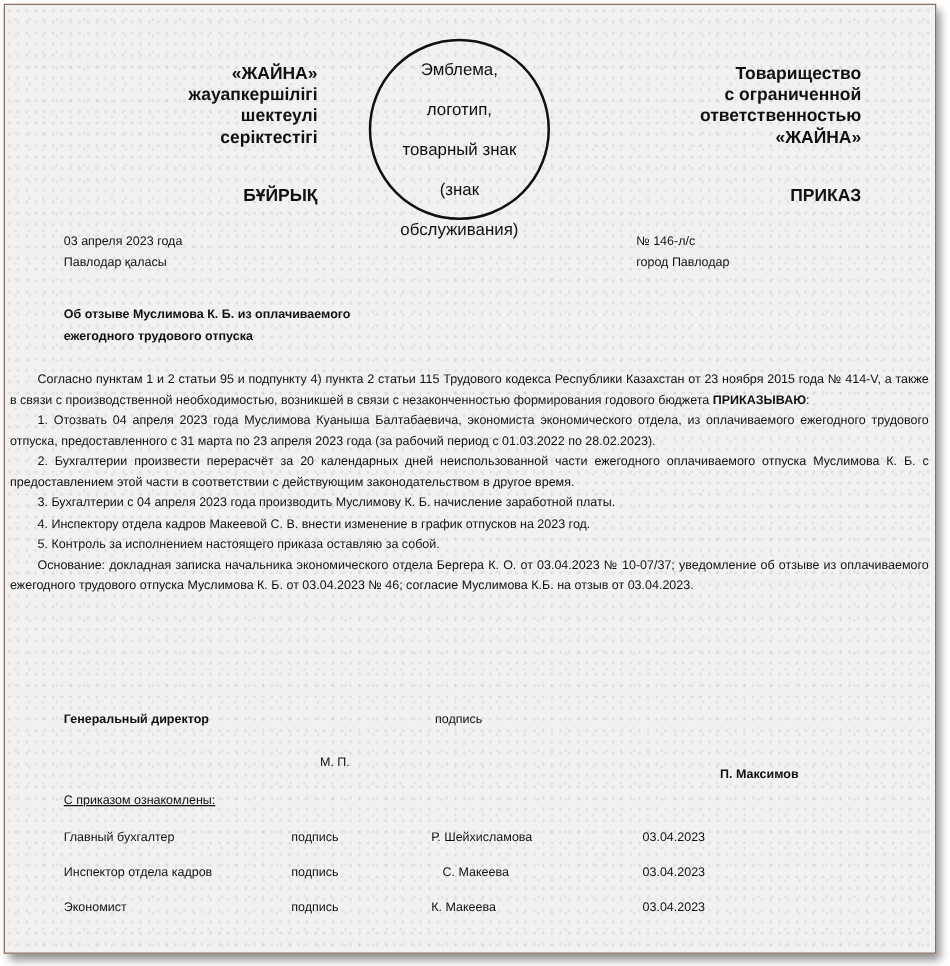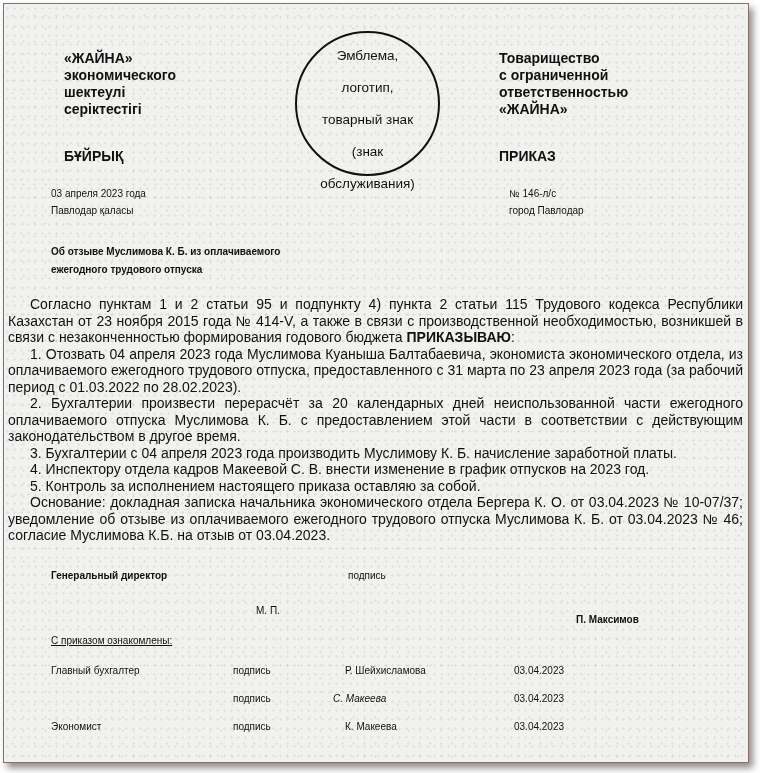--- a/index.html
+++ b/index.html
@@ -12,42 +12,42 @@
     background: #f1f1ef;
     border: 1.5px solid #8a6f64;
     box-shadow: 4px 5px 7px rgba(0,0,0,0.45);
     background-image:
       radial-gradient(rgba(150,150,150,0.18) 1px, transparent 1.2px),
       radial-gradient(rgba(120,120,120,0.12) 1px, transparent 1.3px);
     background-size: 7px 9px, 11px 13px;
     background-position: 0 0, 3px 5px;
   }
   .abs { position: absolute; }
-  .center { text-align: left; }
+  .center { text-align: right; }
   .bold { font-weight: bold; }
   .hdr { font-size: 14px; line-height: 17px; font-weight: bold; }
   .emblem {
     position: absolute; left: 291px; top: 27px; width: 145px; height: 145px;
     border: 2px solid #111; border-radius: 50%; box-sizing: border-box;
     display: flex; align-items: center; justify-content: center; text-align: center;
     font-size: 13.5px; line-height: 16px;
   }
   .emblem div { width: 130px; margin-top: 16px; }
   .t14 { font-size: 10px; line-height: 17px; }
-  .body-text { position: absolute; left: 47px; width: 698px; font-size: 14px; line-height: 16.5px; text-align: justify; }
+  .body-text { position: absolute; left: 47px; width: 698px; font-size: 10px; line-height: 16.5px; text-align: justify; }
   .para { margin: 0; text-indent: 22px; }
 </style>
 </head>
 <body>
 
 <div class="sheet">
 
   <div class="abs center hdr" style="left:60px; top:46px; width:190px;">
     <div>«ЖАЙНА»</div>
-    <div>экономического</div>
+    <div>жауапкершілігі</div>
     <div>шектеулі</div>
     <div>серіктестігі</div>
   </div>
 
   <div class="emblem">
     <div>
       <div>Эмблема,</div>
       <div>логотип,</div>
       <div>товарный знак</div>
       <div>(знак</div>
@@ -90,22 +90,23 @@
   <div class="abs t14 bold" style="left:572px; top:563px;margin-top:44px;">П. Максимов</div>
   <div class="abs t14" style="left:252px; top:598px;">М. П.</div>
 
   <div class="abs t14" style="left:47px; top:628px;text-decoration:underline;">С приказом ознакомлены:</div>
 
   <div class="abs t14" style="left:47px; top:658px;">Главный бухгалтер</div>
   <div class="abs t14" style="left:229px; top:658px;">подпись</div>
   <div class="abs t14" style="left:341px; top:658px;">Р. Шейхисламова</div>
   <div class="abs t14" style="left:510px; top:658px;">03.04.2023</div>
 
+  <div class="abs t14" style="left:47px; top:686px;">Инспектор отдела кадров</div>
   <div class="abs t14" style="left:229px; top:686px;">подпись</div>
-  <div class="abs t14" style="left:329px; top:686px;font-style:italic;">С. Макеева</div>
+  <div class="abs t14" style="left:350px; top:686px;">С. Макеева</div>
   <div class="abs t14" style="left:510px; top:686px;">03.04.2023</div>
 
   <div class="abs t14" style="left:47px; top:714px;">Экономист</div>
   <div class="abs t14" style="left:229px; top:714px;">подпись</div>
   <div class="abs t14" style="left:341px; top:714px;">К. Макеева</div>
   <div class="abs t14" style="left:510px; top:714px;">03.04.2023</div>
 
 </div>
 
 </body></html>

